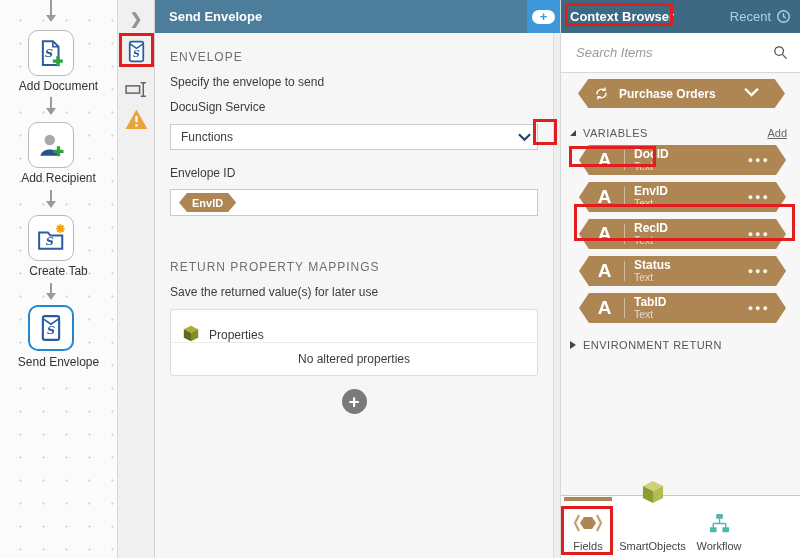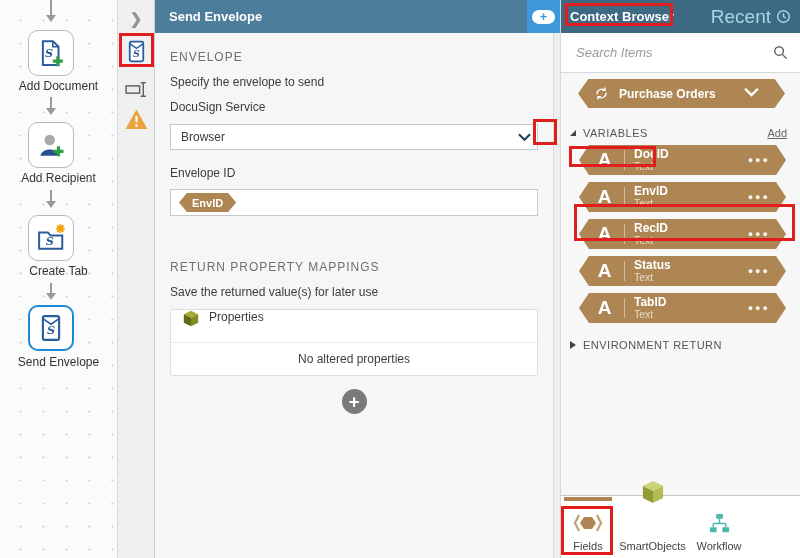--- a/index.html
+++ b/index.html
@@ -40,29 +40,29 @@
   .sect-title{margin-top:17px; font-size:12px; color:#6f6f6f; letter-spacing:1px;}
   .sect-desc{margin-top:11px; color:#3c3c3c;}
   .field-label{margin-top:11px; color:#3c3c3c;}
   .select{margin-top:10px; height:26px; background:#fff; border:1px solid #c9c9c9; display:flex; align-items:center; padding-left:10px; position:relative; cursor:pointer;}
   .select .chev{position:absolute; right:4px; top:4px; width:17px; height:17px; display:flex; align-items:center; justify-content:center;}
   .textbox{margin-top:9px; height:27px; background:#fff; border:1px solid #c9c9c9; display:flex; align-items:center; padding-left:8px;}
   .token{height:19px; padding:0 13px; background:var(--tan); color:#fff; font-weight:bold; font-size:11px; display:flex; align-items:center;
     clip-path:polygon(14% 0,86% 0,100% 50%,86% 100%,14% 100%,0 50%);}
   .gap{height:44px;}
   .card{margin-top:10px; background:#fff; border:1px solid #ddd; border-radius:3px;}
-  .card-header{height:33px; display:flex; align-items:flex-start; padding-left:12px; border-bottom:1px solid #ececec;}
+  .card-header{height:33px; display:flex; align-items:flex-end; padding-left:12px; border-bottom:1px solid #ececec;}
   .card-header svg{width:16px; height:17px; margin-right:10px;}
   .card-empty{height:32px; display:flex; align-items:center; justify-content:center; color:#3c3c3c;}
   .plus-btn{margin:13px auto 0; width:25px; height:25px; border-radius:50%; background:#7a7a7a; color:#fff; display:flex; align-items:center; justify-content:center; font-size:19px; font-weight:bold; line-height:22px; cursor:pointer;}
 
   
   .context{position:absolute; left:560px; top:0; width:240px; height:558px; background:#f7f7f7; border-left:1px solid #d7d7d7;}
   .ctx-header{height:33px; background:var(--context-header); color:#fff; display:flex; align-items:center; padding:0 9px; font-weight:bold; font-size:13px;}
-  .ctx-recent{margin-left:auto; display:flex; align-items:center; gap:5px; color:#a9d6e5; font-weight:normal; font-size:19px; cursor:pointer;}
+  .ctx-recent{margin-left:auto; display:flex; align-items:center; gap:5px; color:#a9d6e5; font-weight:normal; font-size:13px; cursor:pointer;}
   .ctx-recent svg{width:15px; height:15px;}
   .search-row{height:40px; background:#fff; border-bottom:1px solid #d8d8d8; display:flex; align-items:center; padding:0 12px 0 15px;}
   .search-row input{flex:1; border:none; outline:none; background:transparent; font-size:13px; font-family:"Liberation Sans",sans-serif; color:#444;}
   .search-row input::placeholder{font-style:italic; color:#9a9a9a;}
   .search-row svg{width:15px; height:15px;}
   .sec-head{display:flex; align-items:center; padding:0 13px 0 9px; margin-top:13px; color:#555; font-size:11px; letter-spacing:.5px; cursor:pointer;}
   .tri-open{width:0; height:0; border-left:6px solid transparent; border-bottom:6px solid #444; margin-right:7px;}
   .tri-closed{width:0; height:0; border-top:4px solid transparent; border-bottom:4px solid transparent; border-left:6px solid #444; margin-right:7px;}
   .add-link{margin-left:auto; color:#666; text-decoration:underline; font-size:11px; letter-spacing:0; cursor:pointer;}
   .banner{margin:6px 15px 0 17px; height:29px; background:var(--tan); color:#fff; display:flex; align-items:center; padding:0 16px;
@@ -173,21 +173,21 @@
       <div class="pill">+</div>
     </div>
   </div>
 
   <div class="panel-body">
     <div class="sect-title">ENVELOPE</div>
     <div class="sect-desc">Specify the envelope to send</div>
 
     <div class="field-label">DocuSign Service</div>
     <div class="select">
-      <span>Browser</span>
+      <span>Functions</span>
       <span class="chev">
         <svg viewBox="0 0 14 9" width="13" height="9">
             <path d="M1 1 L7 7 L13 1" fill="none" stroke="#23425f" stroke-width="2.2"></path>
           </svg>
       </span>
     </div>
 
     <div class="field-label" style="margin-top:16px">Envelope ID</div>
     <div class="textbox">
       <span class="token">EnvID</span>

